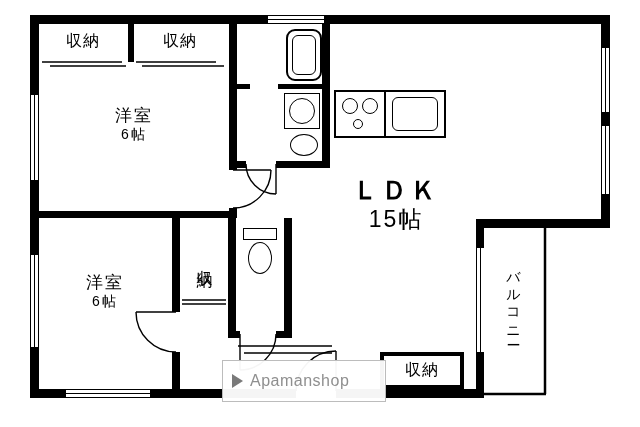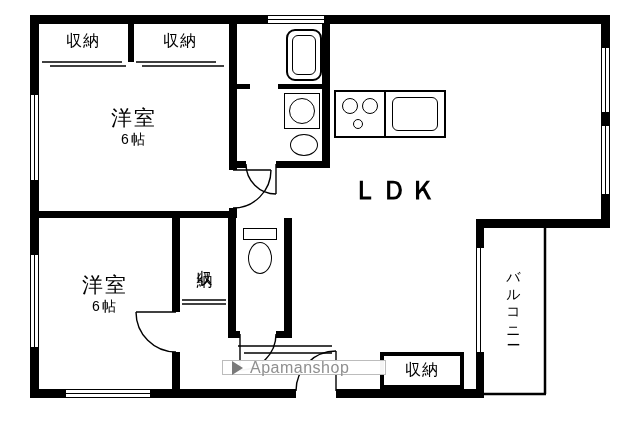--- a/index.html
+++ b/index.html
@@ -5,38 +5,38 @@
   html,body{margin:0;padding:0;background:#fff;}
   .stage{
     position:relative;width:640px;height:427px;background:#ffffff;
     font-family:"Liberation Sans",sans-serif;color:#000;overflow:hidden;
   }
   .wall{position:absolute;background:#000;}
   .window-v{position:absolute;background:linear-gradient(to right,#000 0px,#000 1px,#fff 1px,#fff 4px,#000 4px,#000 5px,#fff 5px,#fff 8px,#000 8px,#000 9px);}
   .window-h{position:absolute;background:linear-gradient(to bottom,#000 0px,#000 1px,#fff 1px,#fff 4px,#000 4px,#000 5px,#fff 5px,#fff 8px,#000 8px,#000 9px);}
   .label{position:absolute;display:flex;align-items:center;justify-content:center;text-align:center;letter-spacing:2px;}
   .room-label{position:absolute;text-align:center;line-height:1.25;letter-spacing:2px;}
-  .room-label .l1{font-size:21px;}
+  .room-label .l1{font-size:17px;}
   .room-label .l2{font-size:14px;}
   .ldk-label{position:absolute;text-align:center;line-height:1.2;}
   .ldk-label .l1{font-size:26px;letter-spacing:3px;font-weight:bold;}
   .ldk-label .l2{font-size:23px;letter-spacing:2px;}
   .closet-label{font-size:16px;letter-spacing:1px;}
   .vtext{position:absolute;writing-mode:vertical-rl;text-orientation:upright;letter-spacing:3px;display:flex;align-items:center;justify-content:center;}
   .fixture{position:absolute;border:1.5px solid #000;background:#fff;box-sizing:border-box;}
   .round{border-radius:50%;}
   .tub{border-width:2px;border-radius:9px;}
   .tub-inner{position:absolute;left:4px;top:4px;right:4px;bottom:4px;border:1.5px solid #000;border-radius:6px;}
   .wm-inner{position:absolute;left:4px;top:4px;right:4px;bottom:4px;border:1.5px solid #000;border-radius:50%;}
   .sink{border-radius:6px;}
   .counter{border-width:2px;}
   .storage-box{position:absolute;border:4px solid #000;background:#fff;box-sizing:border-box;display:flex;align-items:center;justify-content:center;}
   .svg-overlay{position:absolute;left:0;top:0;}
   .watermark{
-    position:absolute;left:222px;top:360px;width:164px;height:15px;
+    position:absolute;left:222px;top:360px;width:164px;height:42px;
     background:rgba(255,255,255,0.96);border:1px solid #bcbcbc;box-sizing:border-box;
     display:flex;align-items:center;gap:7px;padding-left:9px;
   }
   .wm-logo{width:0;height:0;border-left:11px solid #7a7a7a;border-top:7px solid transparent;border-bottom:7px solid transparent;}
   .wm-text{font-size:16px;color:#8f8f8f;letter-spacing:0.5px;}
 </style>
 </head>
 <body>
 
 <div class="stage">
@@ -142,20 +142,21 @@
     <div class="l1">洋室</div>
     <div class="l2">6帖</div>
   </div>
 
   <div class="vtext closet-label" style="left:192px;top:226px;width:24px;height:68px">
     <span>収納</span>
   </div>
 
   <div class="ldk-label" style="left:330px;top:175px;width:132px;">
     <div class="l1">ＬＤＫ</div>
+    <div class="l2">15帖</div>
   </div>
 
   <div class="vtext" style="left:501px;top:238px;width:26px;height:124px;font-size:14px;">
     <span>バルコニー</span>
   </div>
 
   <div class="watermark">
     <span class="wm-logo"></span>
     <span class="wm-text">Apamanshop</span>
   </div>

